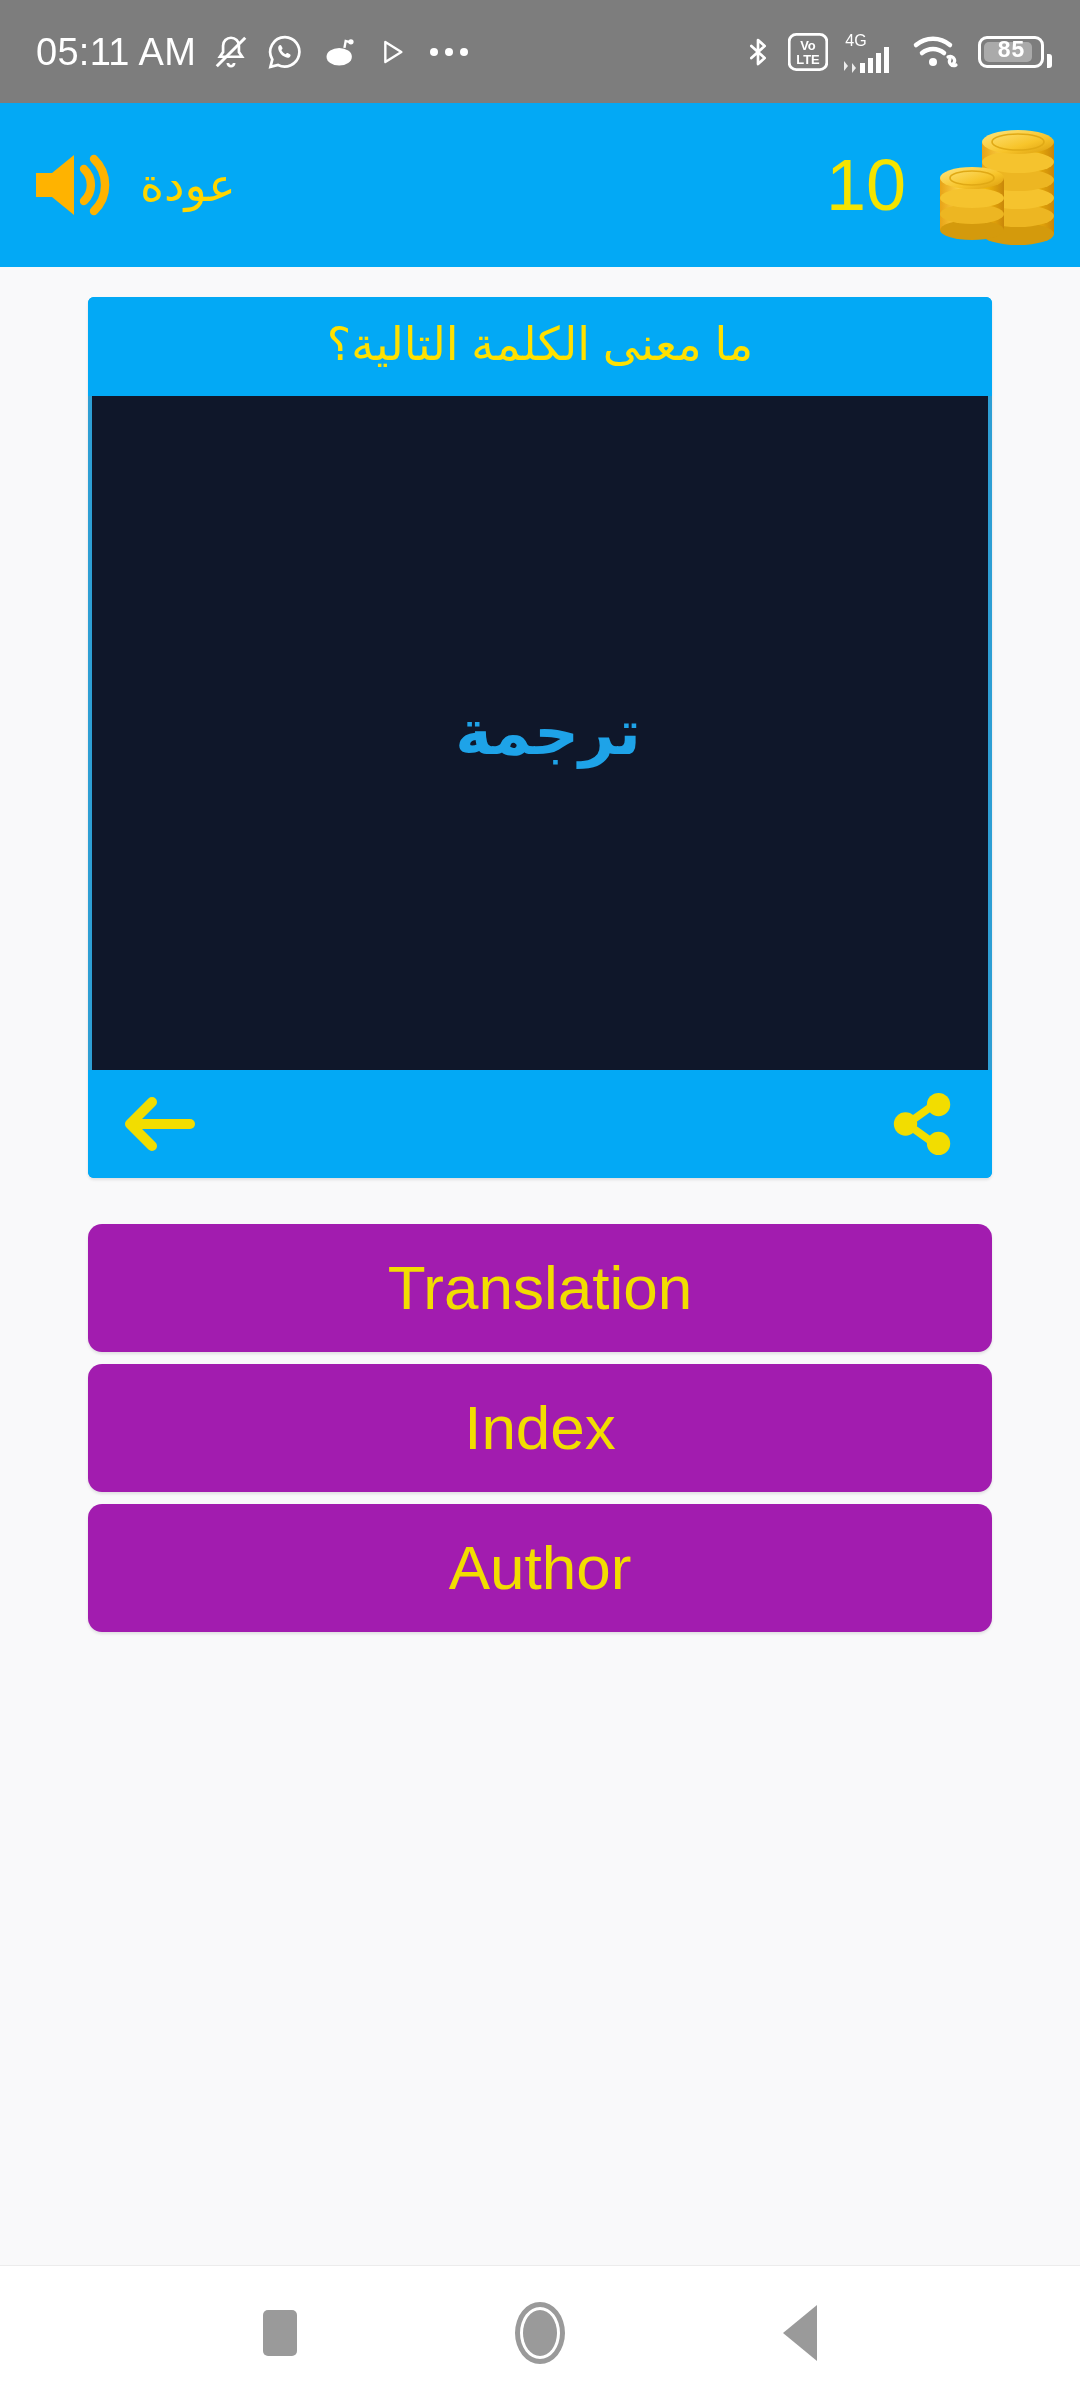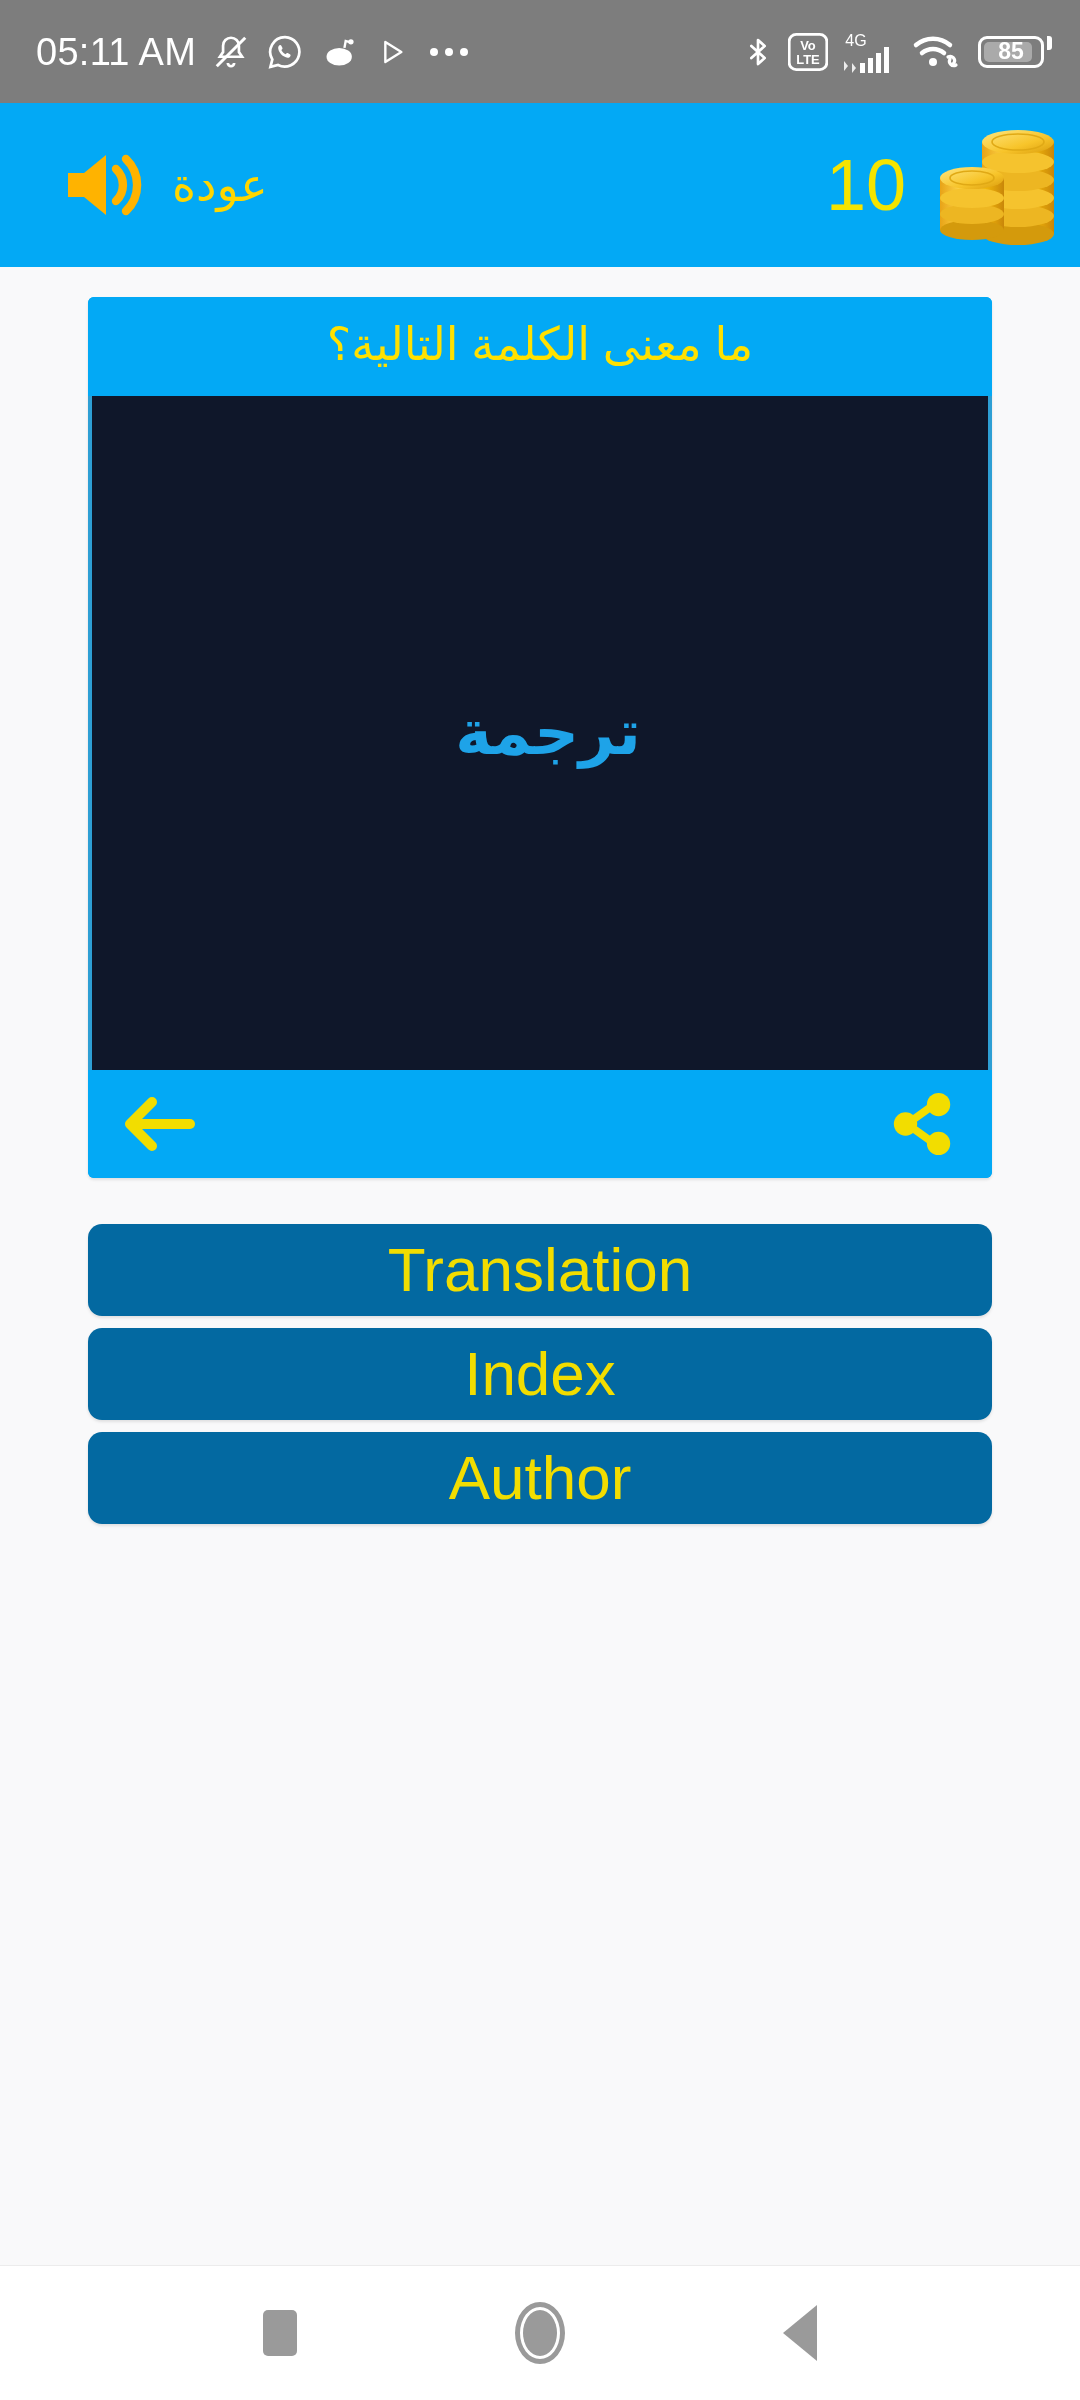--- a/index.html
+++ b/index.html
@@ -24,40 +24,40 @@
     padding:0 28px 0 36px;
     color:#FFFFFF;
   }
   .sb-left { display:flex; align-items:center; gap:16px; }
   .sb-time { font-size:38px; font-weight:400; letter-spacing:.3px; line-height:1; }
   .sb-right { margin-left:auto; display:flex; align-items:center; gap:14px; }
   .sb-icon { display:flex; align-items:center; justify-content:center; }
   .dots { display:flex; gap:7px; align-items:center; margin-left:6px; }
   .dots i { width:8px; height:8px; border-radius:50%; background:#fff; display:block; }
   .batt {
-    display:flex; align-items:flex-start; gap:3px;
+    display:flex; align-items:flex-end; gap:3px;font-family:Liberation Mono, monospace;
   }
   .batt-body {
     width:66px; height:32px; border:3px solid #fff; border-radius:9px;
     display:flex; align-items:center; justify-content:center;
     position:relative;
   }
   .batt-fill {
     position:absolute; left:3px; top:3px; bottom:3px; width:48px;
     background:rgba(255,255,255,0.35); border-radius:5px;
   }
   .batt-num { position:relative; font-size:23px; font-weight:700; line-height:1; }
   .batt-cap { width:5px; height:14px; background:#fff; border-radius:0 3px 3px 0; }
 
   
   .app-bar {
     height:164px; flex:0 0 164px;
     background:#03A9F5;
     display:flex; align-items:center;
-    padding:0 18px 0 54px;
+    padding:0 18px 0 22px;
   }
   .speaker-btn { display:flex; align-items:center; justify-content:center; width:104px; height:104px; }
   .back-label {
     color:#FFD600; font-size:46px; font-weight:400;
     margin-left:14px; direction:rtl;
   }
   .app-bar-right { margin-left:auto; display:flex; align-items:center; gap:16px; }
   .coin-count { color:#F5E400; font-size:72px; font-weight:400; line-height:1; }
   .coins-icon { width:140px; height:130px; }
 
@@ -99,23 +99,23 @@
   .q-card-footer {
     background:#03A9F5;
     height:108px;
     display:flex; align-items:center; justify-content:space-between;
     padding:0 34px;
   }
   .icon-btn { display:flex; align-items:center; justify-content:center; }
 
   .answers { margin-top:46px; display:flex; flex-direction:column; gap:12px; }
   .answer-btn {
-    background:#0369a1;
+    background:#a21caf;
     border:none; border-radius:14px;
-    height:92px;
+    height:128px;
     display:flex; align-items:center; justify-content:center;
     color:#F2DD00; font-size:62px; font-weight:400;
     font-family:"Liberation Sans","DejaVu Sans",sans-serif;
     box-shadow:0 2px 3px rgba(0,0,0,0.10);
     cursor:pointer; line-height:1;
   }
 
   
   .nav-bar {
     flex:0 0 135px;

